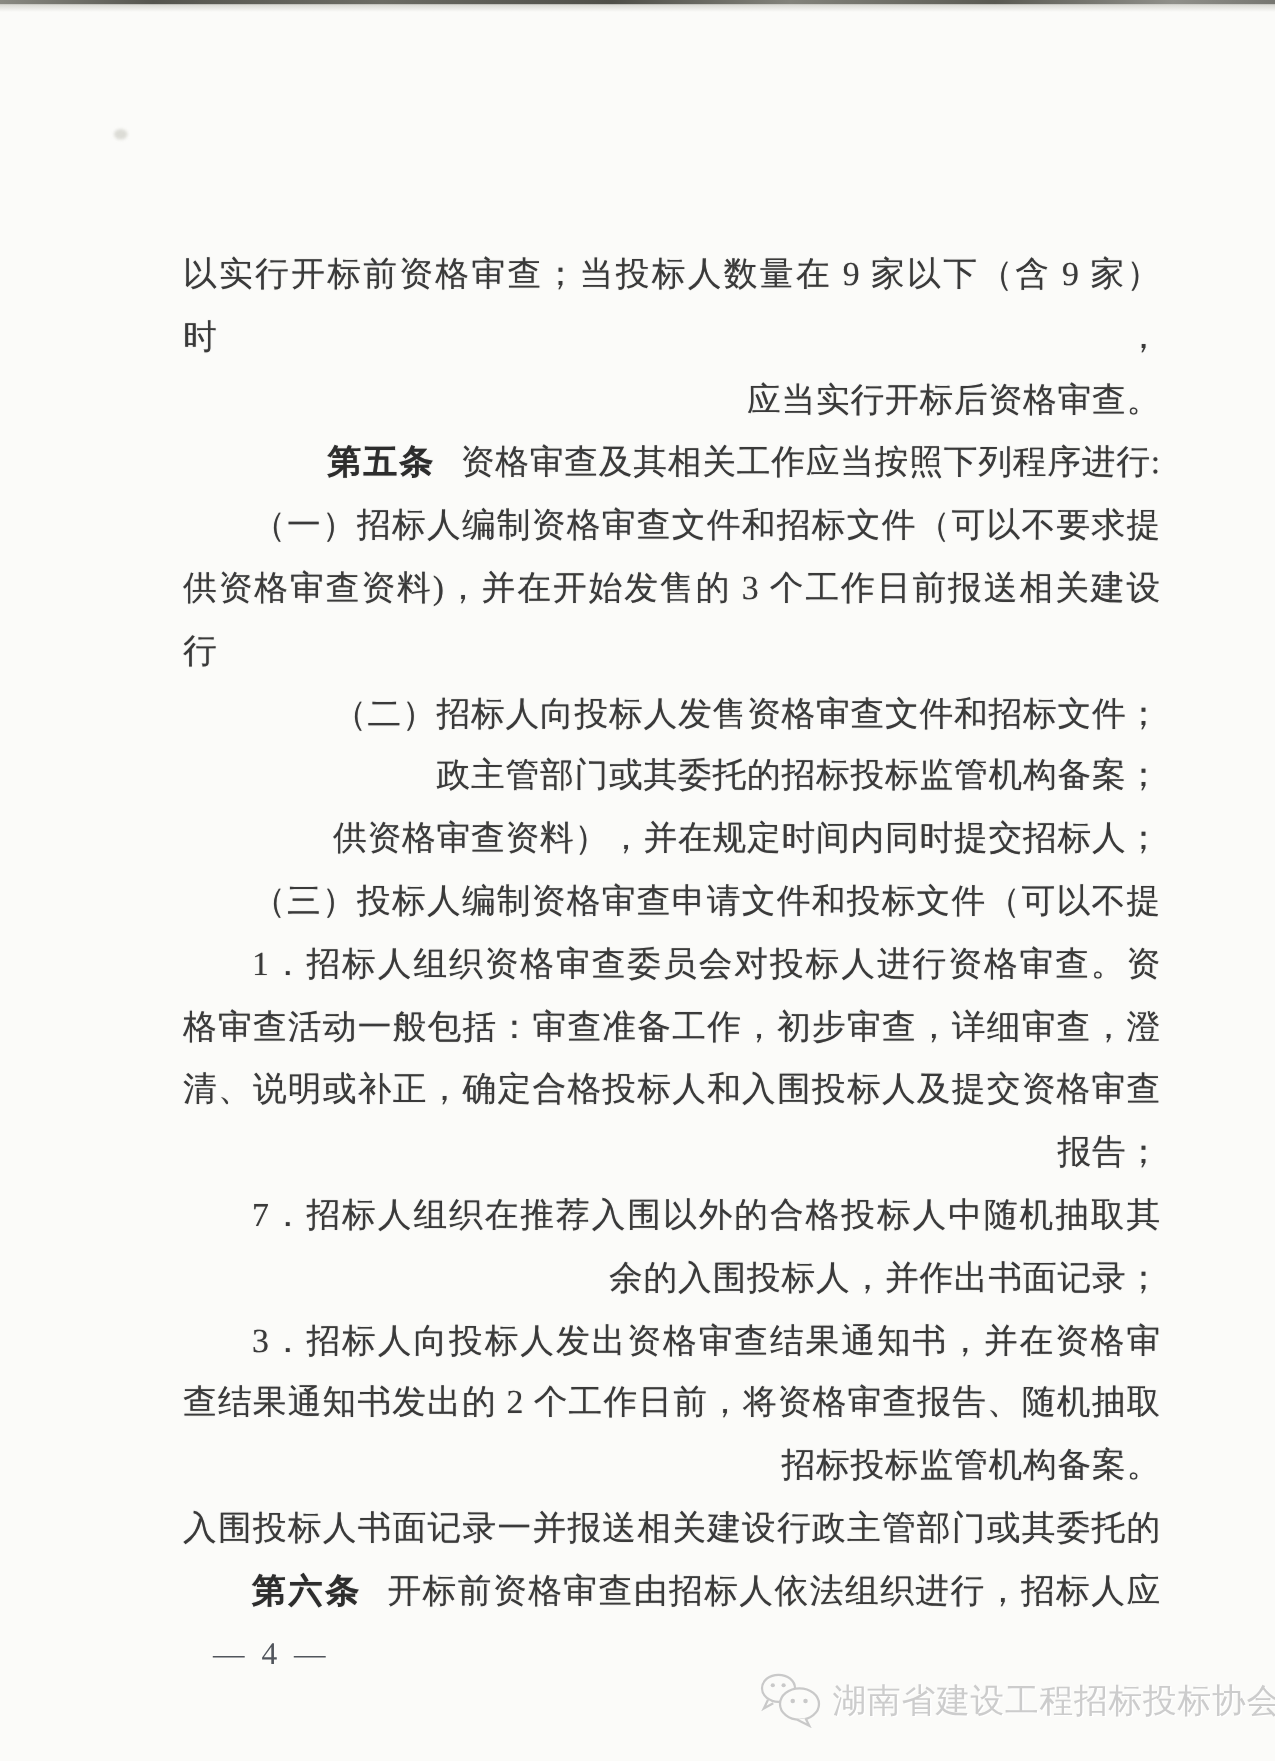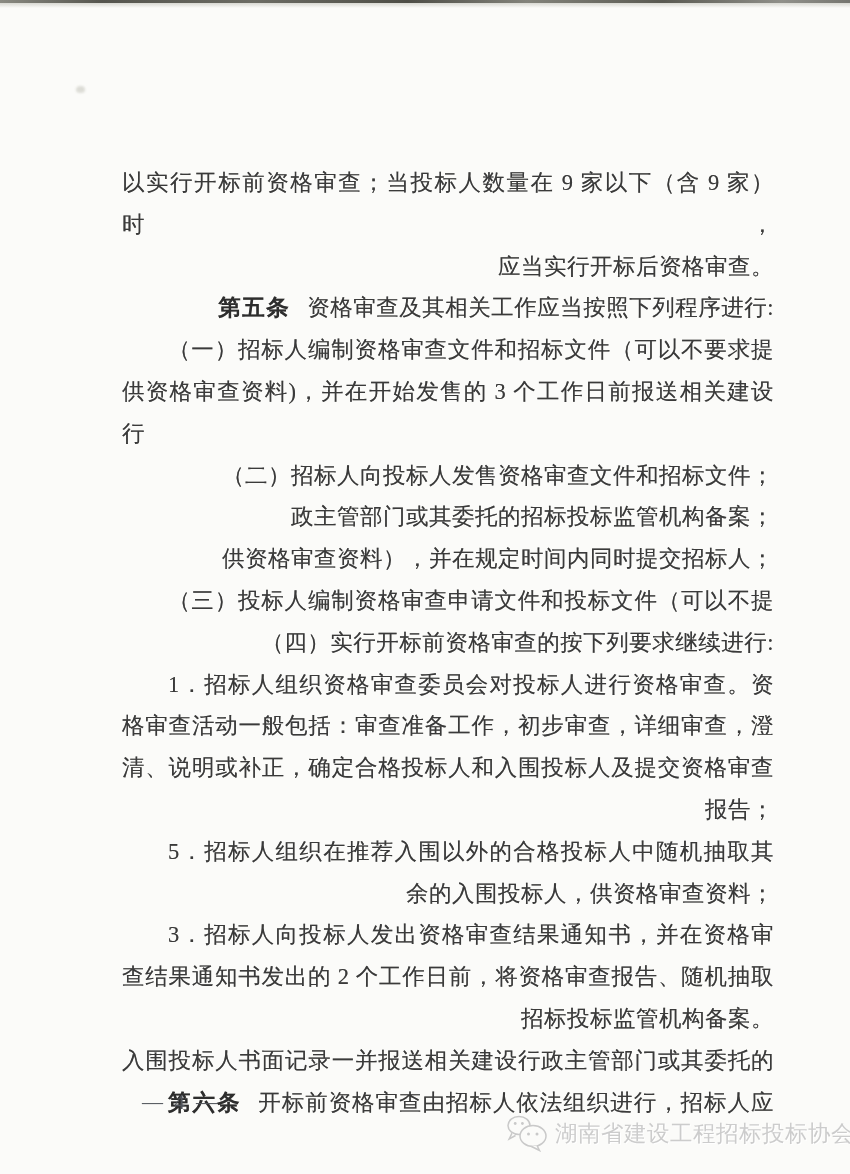--- a/index.html
+++ b/index.html
@@ -109,27 +109,26 @@
 
   <div class="line justify">以实行开标前资格审查；当投标人数量在 9 家以下（含 9 家）时，</div>
       <div class="line">应当实行开标后资格审查。</div>
       <div class="line indent"><b>第五条</b>资格审查及其相关工作应当按照下列程序进行:</div>
       <div class="line indent justify">（一）招标人编制资格审查文件和招标文件（可以不要求提</div>
       <div class="line justify">供资格审查资料)，并在开始发售的 3 个工作日前报送相关建设行</div>
       <div class="line indent">（二）招标人向投标人发售资格审查文件和招标文件；</div>
       <div class="line">政主管部门或其委托的招标投标监管机构备案；</div>
       <div class="line">供资格审查资料），并在规定时间内同时提交招标人；</div>
       <div class="line indent justify">（三）投标人编制资格审查申请文件和投标文件（可以不提</div>
-      <div class="line indent">（四）实行开标前资格审查的按下列要求继续进行:</div>
       <div class="line indent justify">1．招标人组织资格审查委员会对投标人进行资格审查。资</div>
       <div class="line justify">格审查活动一般包括：审查准备工作，初步审查，详细审查，澄</div>
       <div class="line justify">清、说明或补正，确定合格投标人和入围投标人及提交资格审查</div>
       <div class="line">报告；</div>
-      <div class="line indent justify">5．招标人组织在推荐入围以外的合格投标人中随机抽取其</div>
-      <div class="line">余的入围投标人，供资格审查资料；</div>
+      <div class="line indent justify">7．招标人组织在推荐入围以外的合格投标人中随机抽取其</div>
+      <div class="line">余的入围投标人，并作出书面记录；</div>
       <div class="line indent justify">3．招标人向投标人发出资格审查结果通知书，并在资格审</div>
       <div class="line justify">查结果通知书发出的 2 个工作日前，将资格审查报告、随机抽取</div>
       <div class="line">招标投标监管机构备案。</div>
       <div class="line justify">入围投标人书面记录一并报送相关建设行政主管部门或其委托的</div>
       <div class="line indent justify"><b>第六条</b>开标前资格审查由招标人依法组织进行，招标人应</div>
     </div>
 
   <div class="page-number">— 4 —</div>
 
   <div class="watermark">

